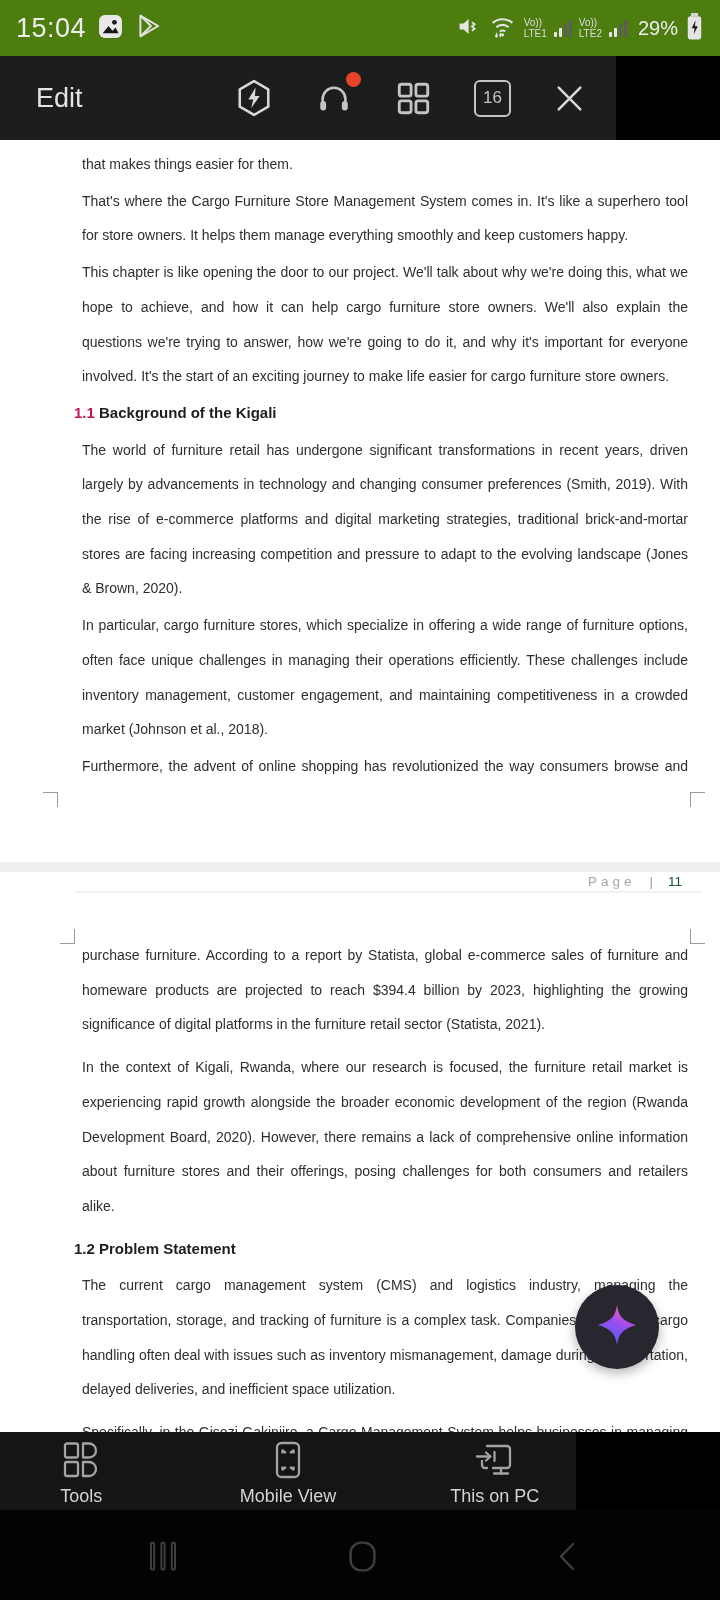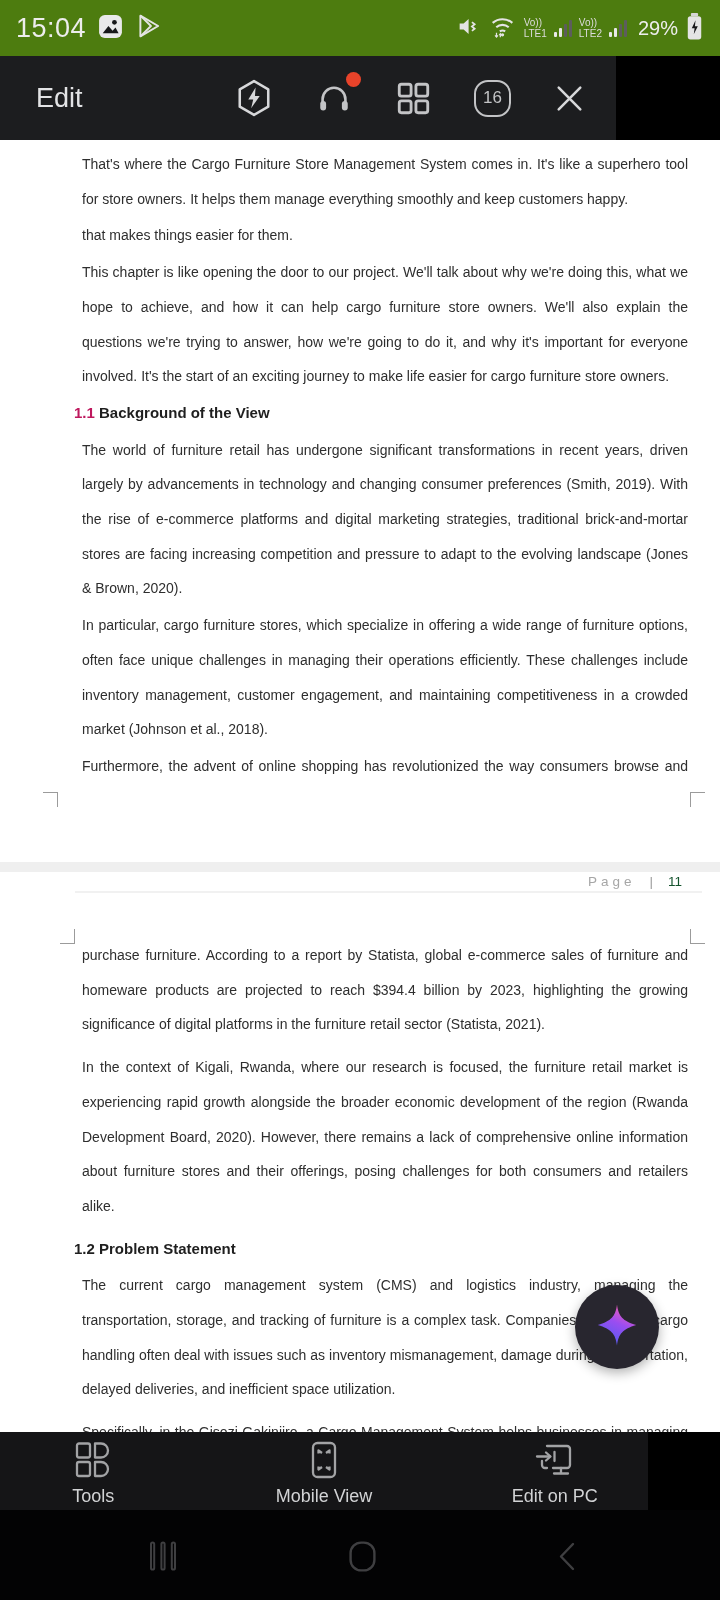--- a/index.html
+++ b/index.html
@@ -28,21 +28,21 @@
   
   .edit-toolbar{
     position:absolute;top:56px;left:0;width:616px;height:84px;background:#1c1d1f;
     display:flex;align-items:center;padding:0 30px 0 36px;box-sizing:border-box;
   }
   .et-title{font-size:27px;color:#e2e3e5;}
   .et-icons{margin-left:auto;display:flex;align-items:center;gap:42px;}
   .et-icon{position:relative;display:flex;align-items:center;justify-content:center;}
   .red-dot{position:absolute;top:-7px;right:-8px;width:15px;height:15px;border-radius:50%;}
   .page-count-box{
-    width:33px;height:33px;border:2.5px solid #c3c4c6;border-radius:14px;
+    width:33px;height:33px;border:2.5px solid #c3c4c6;border-radius:6px;
     display:flex;align-items:center;justify-content:center;
     font-size:17px;color:#c3c4c6;
   }
   
   .document{
     position:absolute;top:140px;left:0;width:720px;height:1292px;background:#ffffff;overflow:hidden;
   }
   .doc-text{
     position:absolute;left:82px;width:606px;
     font-size:14px;line-height:34.7px;color:#2e2e2e;
@@ -71,21 +71,21 @@
   .pf-num{color:#14532d;}
   .footer-rule{position:absolute;top:751px;left:75px;width:627px;height:2px;background:#f1f1f1;}
   
   .fab{
     position:absolute;left:575px;top:1285px;width:84px;height:84px;border-radius:50%;
     background:#28262f;display:flex;align-items:center;justify-content:center;
     box-shadow:0 4px 12px rgba(0,0,0,.30);
   }
   
   .bottom-toolbar{
-    position:absolute;top:1432px;left:0;width:648px;height:78px;background:#151517;
+    position:absolute;top:1432px;left:0;width:576px;height:78px;background:#151517;
     display:flex;
     gap:44px;
   }
   .tool-item{
     flex:1;display:flex;flex-direction:column;align-items:center;justify-content:flex-start;
     padding-top:9px;gap:3px;
   }
   .tool-label{font-size:18px;color:#d2d3d5;}
   
   .nav-bar{position:absolute;top:1510px;left:0;width:720px;height:90px;background:#030304;}
@@ -194,24 +194,24 @@
       <svg width="33" height="33" viewBox="0 0 26 26" stroke="#d7d8da" stroke-width="2" stroke-linecap="round">
           <path d="M4.5 4.5 L21.5 21.5 M21.5 4.5 L4.5 21.5"></path>
         </svg>
     </span>
   </div>
 </div>
 
 <div class="document">
 
   <div class="doc-text p11">
+    <p>that makes things easier for them.</p>
     <p>That's where the Cargo Furniture Store Management System comes in. It's like a superhero tool for store owners. It helps them manage everything smoothly and keep customers happy.</p>
-    <p>that makes things easier for them.</p>
     <p>This chapter is like opening the door to our project. We'll talk about why we're doing this, what we hope to achieve, and how it can help cargo furniture store owners. We'll also explain the questions we're trying to answer, how we're going to do it, and why it's important for everyone involved. It's the start of an exciting journey to make life easier for cargo furniture store owners.</p>
-    <h3><span class="hnum-blue" style="color:#be185d;font-weight:bold;">1.1</span> <span>Background of the View</span></h3>
+    <h3><span class="hnum-blue" style="color:#be185d;font-weight:bold;">1.1</span> <span>Background of the Kigali</span></h3>
     <p>The world of furniture retail has undergone significant transformations in recent years, driven largely by advancements in technology and changing consumer preferences (Smith, 2019). With the rise of e-commerce platforms and digital marketing strategies, traditional brick-and-mortar stores are facing increasing competition and pressure to adapt to the evolving landscape (Jones &amp; Brown, 2020).</p>
     <p>In particular, cargo furniture stores, which specialize in offering a wide range of furniture options, often face unique challenges in managing their operations efficiently. These challenges include inventory management, customer engagement, and maintaining competitiveness in a crowded market (Johnson et al., 2018).</p>
     <p class="force-just">Furthermore, the advent of online shopping has revolutionized the way consumers browse and</p>
   </div>
 
   <div class="corner c-p11-l"></div>
   <div class="corner c-p11-r"></div>
 
   <div class="page-gap-band"></div>
 
@@ -278,21 +278,21 @@
       <svg width="44" height="38" viewBox="0 0 44 38" fill="none" stroke="#a2a3a5" stroke-width="2.3" stroke-linecap="round" stroke-linejoin="round">
           <path d="M14 5 h20 a3 3 0 0 1 3 3 v16 a3 3 0 0 1 -3 3 h-14"></path>
           <path d="M14 27 h-2 a3 3 0 0 1 -3 -3 v-4"></path>
           <path d="M4 15.5 h13"></path>
           <path d="M13 11.5 l4.5 4 -4.5 4"></path>
           <path d="M21.5 11 v9"></path>
           <path d="M28 27 v5"></path>
           <path d="M21 32.5 h14"></path>
         </svg>
     </span>
-    <span class="tool-label">Edit on PC</span>
+    <span class="tool-label">This on PC</span>
   </div>
 </div>
 
 <div class="nav-bar">
   <span class="nav-ic nav-recents">
     <svg width="30" height="30" viewBox="0 0 30 30" fill="none" stroke="#3f3f41" stroke-width="2">
         <rect x="3" y="1.5" width="3.2" height="27" rx="1.6"></rect>
         <rect x="13.4" y="1.5" width="3.2" height="27" rx="1.6"></rect>
         <rect x="23.8" y="1.5" width="3.2" height="27" rx="1.6"></rect>
       </svg>

